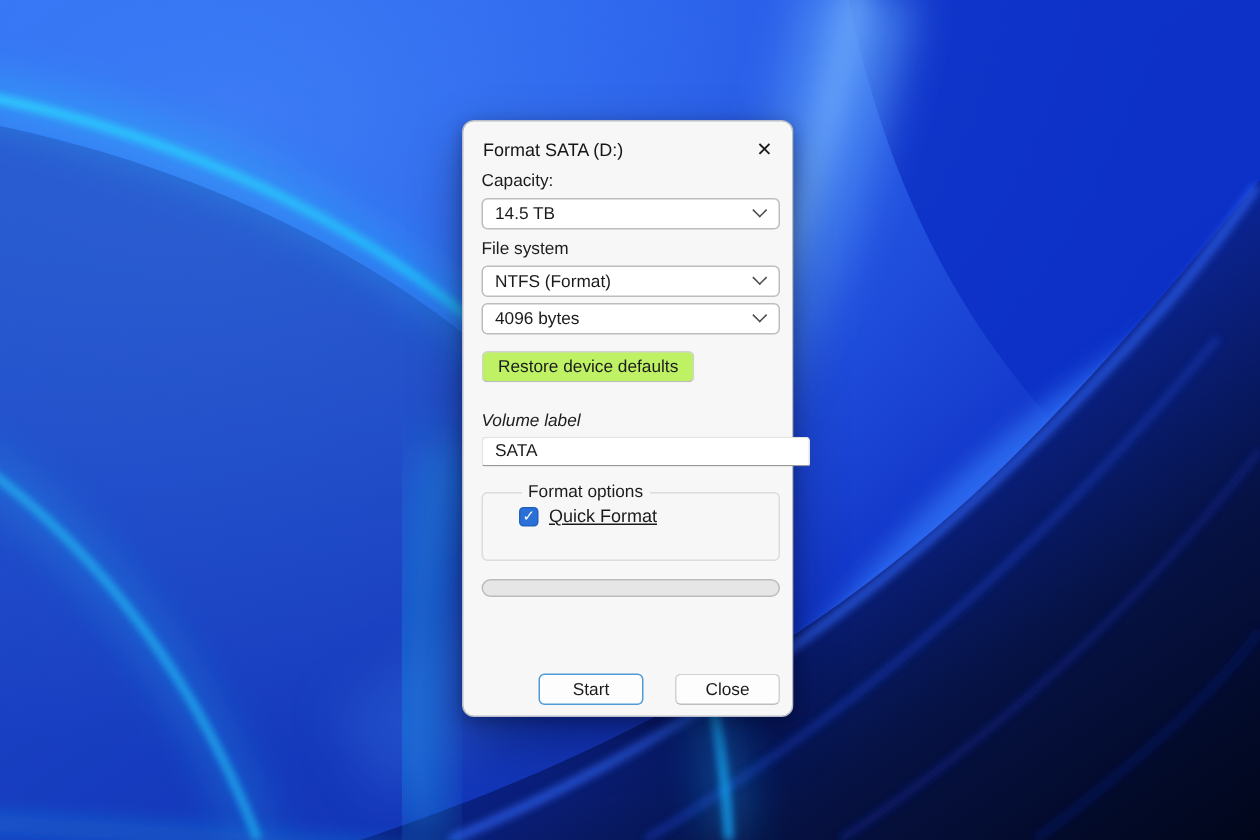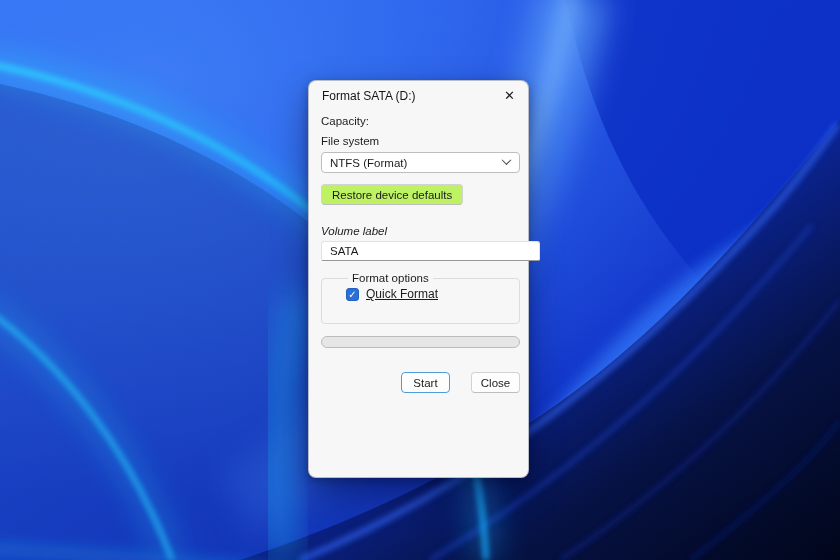--- a/index.html
+++ b/index.html
@@ -7,21 +7,21 @@
   .stage { position:relative; width:840px; height:560px; background:#1433c8; }
   .wallpaper { position:absolute; inset:0; }
 
   
   .dialog {
     position:absolute; left:308px; top:80px; width:221px; height:398px;
     background:#f7f7f7; border:1px solid rgba(70,80,110,.35); border-radius:8px;
     box-shadow:0 14px 34px rgba(0,0,30,.38), 0 3px 10px rgba(0,0,30,.28);
     color:#1c1c1c;
   }
-  .titlebar { height:26px; display:flex; align-items:center; justify-content:space-between;
+  .titlebar { height:26px; display:flex; align-items:flex-end; justify-content:space-between;
     padding:3px 10px 0 13px; }
   .title { font-size:12px; color:#161616; }
   .close-btn { font-size:13px; line-height:13px; color:#1b1b1b; cursor:default; padding:1px 3px; }
 
   .content { padding:0 8px 0 12px; }
   .lbl { font-size:11.5px; color:#1d1d1d; line-height:13px; }
   .lbl-cap  { margin-top:8px; }
   .lbl-mid  { margin-top:7px; }
 
   .sel {
@@ -50,22 +50,22 @@
   fieldset.group legend { font-size:11.5px; color:#1d1d1d; padding:0 4px; margin-left:2px; }
   .chk-row { display:flex; align-items:center; gap:7px; margin-top:3px; }
   .checkbox { width:13px; height:13px; background:#2b70d6; border:1px solid #2161bf; border-radius:3px;
     color:#fff; font-size:10px; line-height:11px; display:flex; align-items:center; justify-content:center; }
   .chk-label { font-size:12px; color:#1b1b1b;text-decoration:underline; }
 
   .progress { margin-top:12px; height:12px; background:#e6e6e6; border:1px solid #bcbcbc; border-radius:6px; overflow:hidden; }
   .progress-fill { height:100%; width:0%; background:#26a0da; }
 
   .btn-row { display:flex; justify-content:flex-end; gap:21px; margin-top:24px; }
-  .btn { width:49px; height:21px; display:flex; align-items:center; justify-content:center;
-    font-size:11.5px; color:#1b1b1b; background:#fdfdfd; border-radius:4px; }
+  .btn { width:70px; height:21px; display:flex; align-items:center; justify-content:center;
+    font-size:11.5px; color:#1b1b1b; background:#fdfdfd; border-radius:4px;margin-top:27px; }
   .btn-start { border:1.5px solid #4e9bd8; }
   .btn-close { border:1px solid #d2d2d2; border-bottom-color:#bdbdbd; }
 </style>
 </head>
 <body>
 
 <div class="stage">
 
   <svg class="wallpaper" viewBox="0 0 840 560" preserveAspectRatio="none">
     <defs>
@@ -133,27 +133,35 @@
 
   <div class="dialog">
     <div class="titlebar">
       <span class="title">Format SATA (D:)</span>
       <span class="close-btn">✕</span>
     </div>
 
     <div class="content">
 
       <div class="lbl lbl-cap">Capacity:</div>
+      <div class="sel">
+        <span>14.5 TB</span>
+        <span class="chev"></span>
+      </div>
 
       <div class="lbl lbl-mid">File system</div>
       <div class="sel">
         <span>NTFS (Format)</span>
         <span class="chev"></span>
       </div>
 
+      <div class="sel">
+        <span>4096 bytes</span>
+        <span class="chev"></span>
+      </div>
 
       <button class="restore-btn">Restore device defaults</button>
 
       <div class="lbl lbl-volume">Volume label</div>
       <input class="vol-input" type="text" value="SATA" style="">
 
       <fieldset class="group">
         <legend>Format options</legend>
         <div class="chk-row">
           <span class="checkbox">

